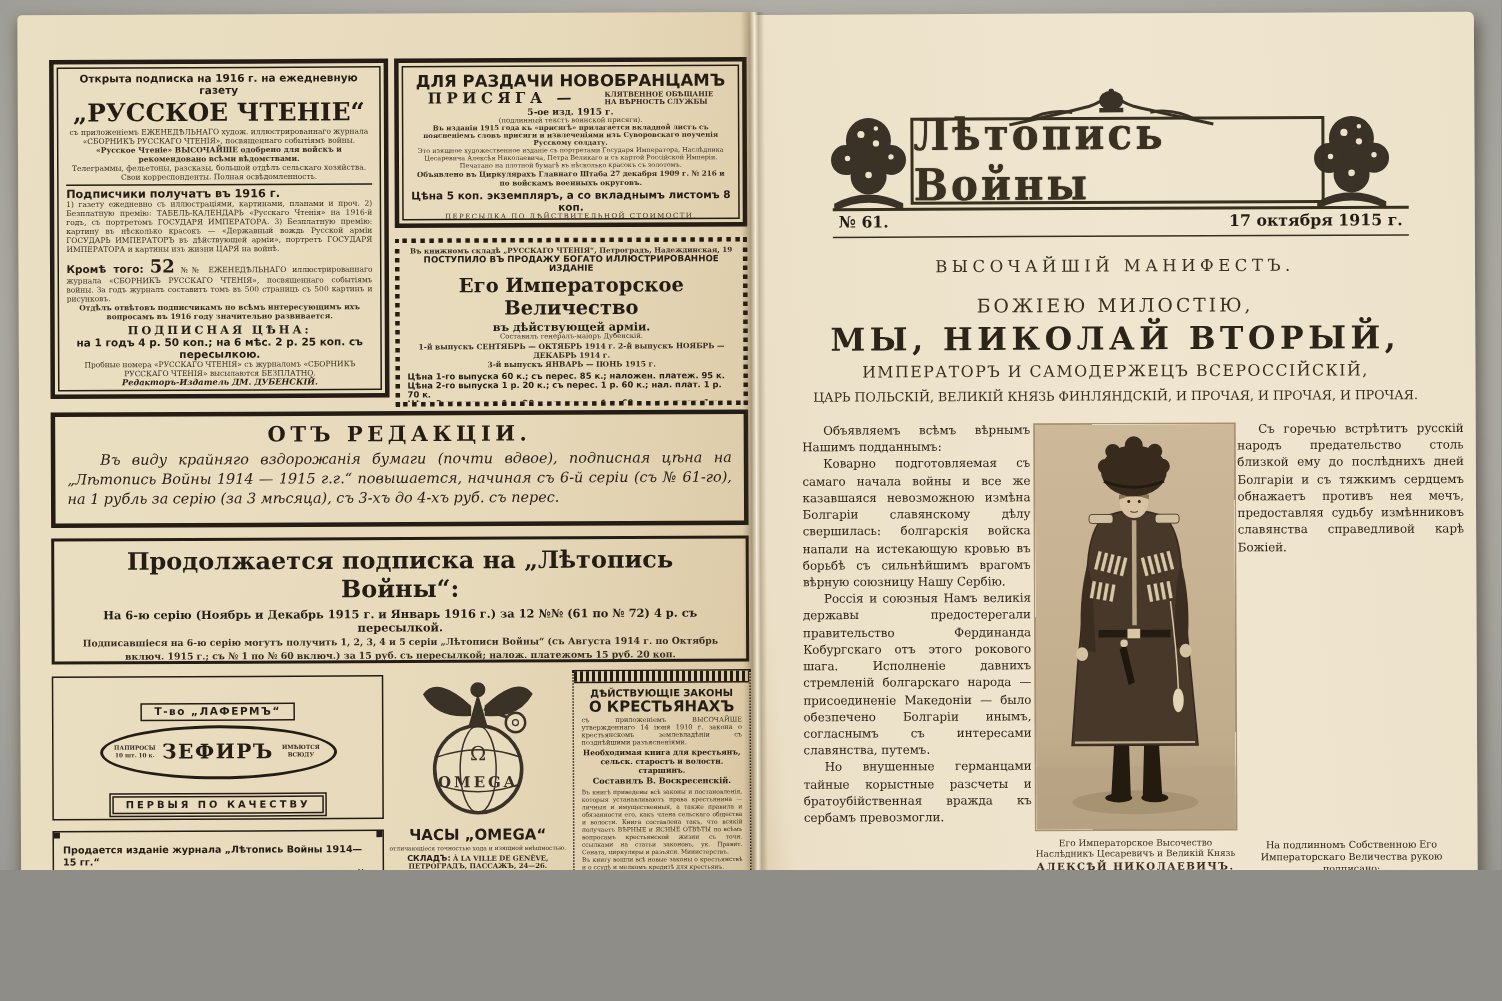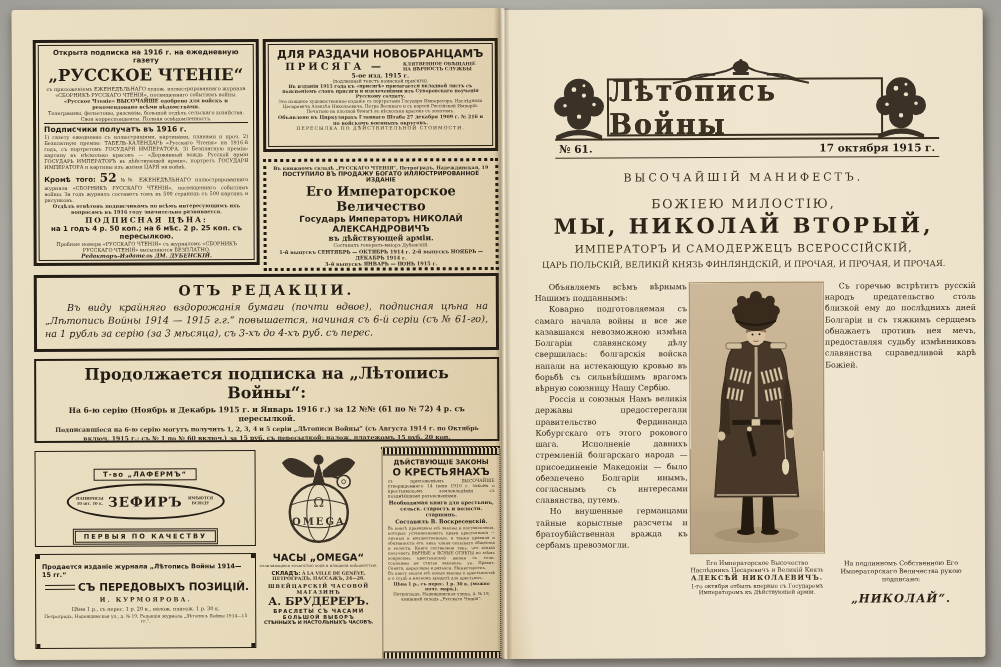--- a/index.html
+++ b/index.html
@@ -1,16 +1,16 @@
 <!DOCTYPE html>
 <html><head>
 <meta charset="utf-8">
 <style>
   html,body{margin:0;padding:0;background:#8f8d88;}
-  .scene{position:relative;width:1001px;height:667px;overflow:hidden;
+  .scene{position:relative;width:1001px;height:580px;overflow:hidden;
     background:radial-gradient(ellipse at 50% 45%,#bdbab4 0%,#b2afa9 55%,#9b9993 100%);
     font-family:"DejaVu Serif",serif;color:#241d15;}
   .spread{position:absolute;left:0;top:0;width:1001px;height:667px;transform:rotate(-.25deg);}
   .page{position:absolute;overflow:hidden;}
   .page-left{left:13px;top:8px;width:491px;height:650px;border-radius:3px 0 0 4px;
     background:linear-gradient(100deg,#ebdfc3 0%,#e7dabb 60%,#ddcba8 92%,#d2bf9b 100%);
     box-shadow:0 4px 9px rgba(40,33,22,.5);}
   .page-right{left:504px;top:10px;width:480px;height:649px;border-radius:0 4px 4px 0;
     background:linear-gradient(85deg,#d9c6a4 0%,#ebe0c7 6%,#f0e6d0 55%,#ece2ca 100%);
     box-shadow:3px 5px 10px rgba(40,33,22,.55);}
@@ -79,30 +79,30 @@
               <span class="b ink2" style="display:block;font-size:4.6px;">КЛЯТВЕННОЕ ОБѢЩАНІЕ</span>
               <span class="b ink2" style="display:block;font-size:4.6px;">НА ВѢРНОСТЬ СЛУЖБЫ</span>
             </span>
           </div>
           <p class="c b" style="font-size:6px;">5-ое изд. 1915 г.</p>
           <p class="c ink2" style="font-size:4.6px;">(подлинный текстъ воинской присяги).</p>
           <p class="c b ink2" style="font-size:4.6px;">Въ изданіи 1915 года къ «присягѣ» прилагается вкладной листъ съ поясненіемъ словъ присяги и извлеченіями изъ Суворовскаго поученія Русскому солдату.</p>
           <p class="c ink2" style="font-size:4.3px;">Это изящное художественное изданіе съ портретами Государя Императора, Наслѣдника Цесаревича Алексѣя Николаевича, Петра Великаго и съ картой Россійской Имперіи.</p>
           <p class="c ink2" style="font-size:4.3px;">Печатано на плотной бумагѣ въ нѣсколько красокъ съ золотомъ.</p>
           <p class="c b ink2" style="font-size:4.8px;">Объявлено въ Циркулярахъ Главнаго Штаба 27 декабря 1909 г. № 216 и по войскамъ военныхъ округовъ.</p>
+          <p class="c b sans" style="font-size:7px;margin-top:1px;">Цѣна 5 коп. экземпляръ, а со вкладнымъ листомъ 8 коп.</p>
           <p class="c ls1 ink2" style="font-size:4.6px;">ПЕРЕСЫЛКА ПО ДѢЙСТВИТЕЛЬНОЙ СТОИМОСТИ.</p>
 
         </div>
       </div>
 
       <div class="ad dotted" style="left:251px;top:150px;width:235px;height:112px;">
         <p class="c b ink2" style="font-size:4.8px;">Въ книжномъ складѣ „РУССКАГО ЧТЕНІЯ“, Петроградъ, Надеждинская, 19</p>
         <p class="c b sans" style="font-size:5.8px;">ПОСТУПИЛО ВЪ ПРОДАЖУ БОГАТО ИЛЛЮСТРИРОВАННОЕ ИЗДАНІЕ</p>
         <p class="c b" style="font-size:13px;margin-top:1px;">Его Императорское Величество</p>
-        <p class="c b sans" style="font-size:8.6px;">Государь Императоръ НИКОЛАЙ АЛЕКСАНДРОВИЧЪ</p>
         <p class="c b" style="font-size:7.5px;">въ дѣйствующей арміи.</p>
         <p class="c ink2" style="font-size:4.6px;">Составилъ генералъ-маіоръ Дубенскій.</p>
         <p class="c b ink2" style="font-size:5px;margin-top:1px;">1-й выпускъ СЕНТЯБРЬ — ОКТЯБРЬ 1914 г.     2-й выпускъ НОЯБРЬ — ДЕКАБРЬ 1914 г.</p>
         <p class="c b ink2" style="font-size:5px;">3-й выпускъ ЯНВАРЬ — ІЮНЬ 1915 г.</p>
         <p class="b sans" style="font-size:5.6px;margin-top:2px;">Цѣна 1-го выпуска 60 к.; съ перес. 85 к.; наложен. платеж. 95 к.</p>
         <p class="b sans" style="font-size:5.6px;">Цѣна 2-го выпуска 1 р. 20 к.; съ перес. 1 р. 60 к.; нал. плат. 1 р. 70 к.</p>
         <p class="b sans" style="font-size:5.6px;">Цѣна 3-го выпуска 1 р. 20 к.; съ перес. 1 р. 60 к.; нал. плат. 1 р. 70 к.</p>
       </div>
 
       <div class="ad solid3" style="left:21px;top:265px;width:465px;height:77px;">

